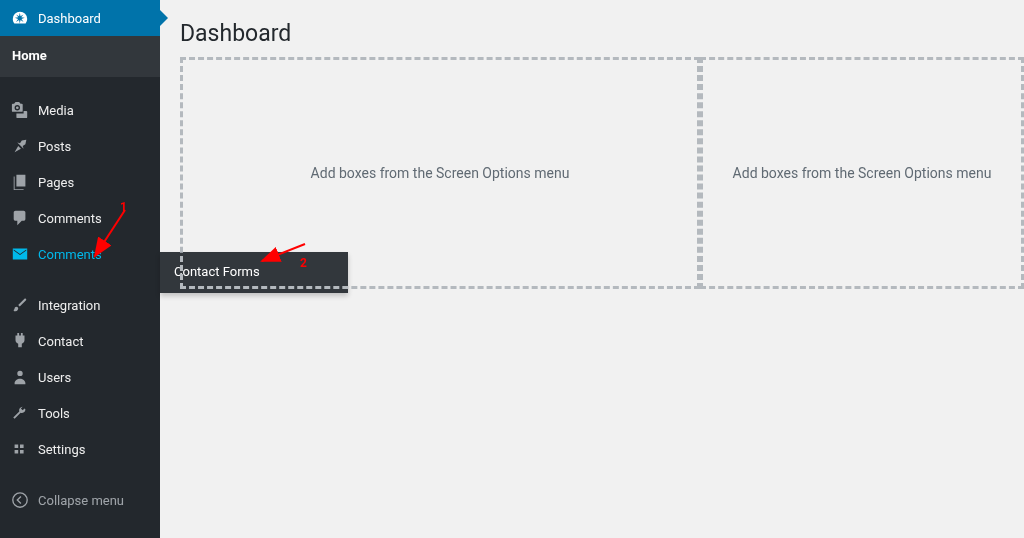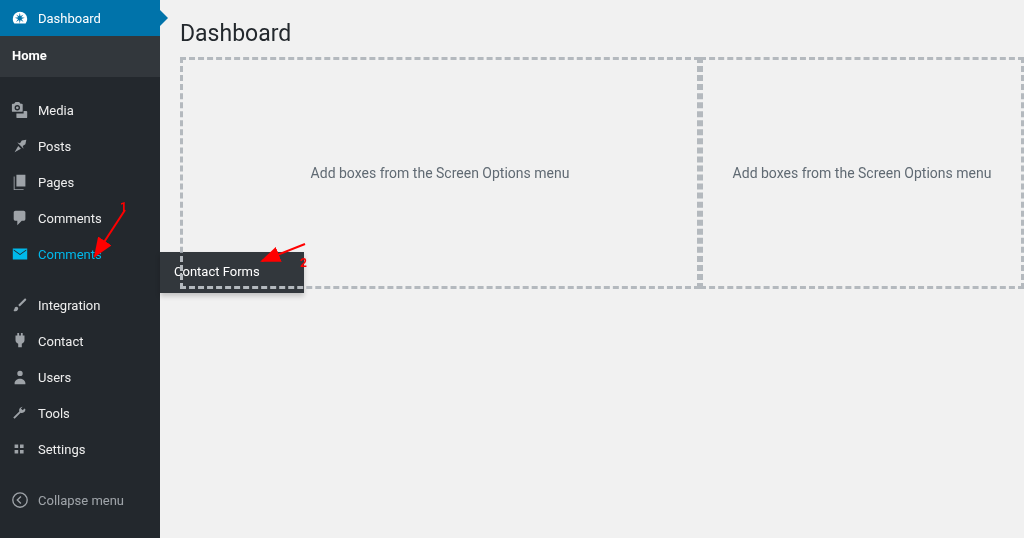--- a/index.html
+++ b/index.html
@@ -84,21 +84,21 @@
       width: 20px; height: 20px;
       margin-right: 8px;
       display: flex;
       align-items: center;
       justify-content: center;
     }
     .flyout {
       position: absolute;
       left: 160px;
       top: 252px;
-      width: 144px;
+      width: 188px;
       background: #32373c;
       box-shadow: 0 3px 5px rgba(0,0,0,.2);
       padding: 6px 0 8px 0;
     }
     .flyout-item {
       padding: 6px 14px;
       color: rgba(240,245,250,.7);
       cursor: pointer;
       font-size: 13px;
     }

